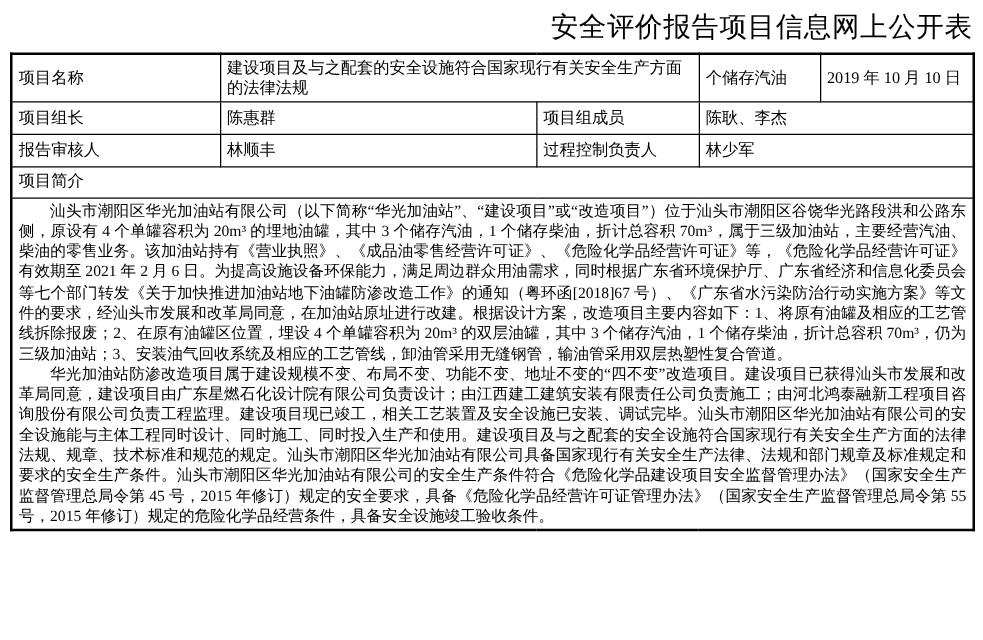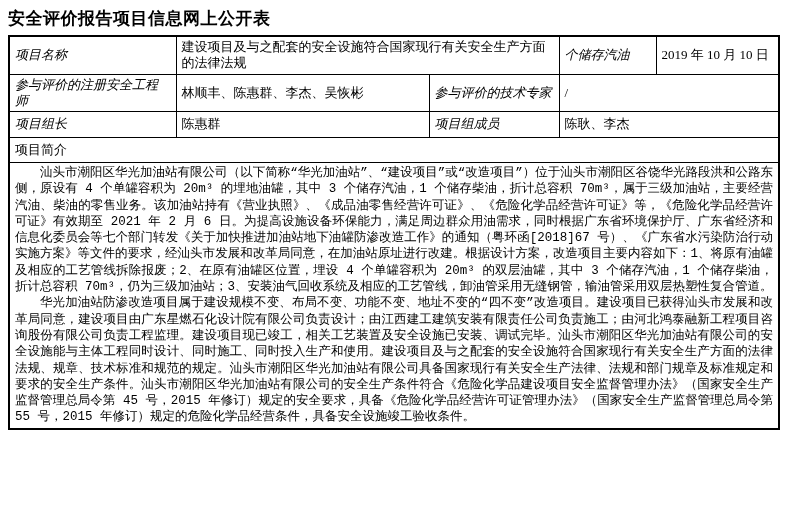--- a/index.html
+++ b/index.html
@@ -12,60 +12,59 @@
   .page {
     width: 786px;
     height: 512px;
     box-sizing: border-box;
     padding: 5px 8px 4px 8px;
     background: #ffffff;
     overflow: hidden;
   }
   .doc-title {
     margin: 2px 0 5px 0;
-    text-align: left;
-    font-size: 17px;
-    font-weight: bold;
+    text-align: right;
+    font-size: 22px;
+    font-weight: normal;
     letter-spacing: 0.5px;
   }
   table.doc-table {
     width: 770px;
     border-collapse: collapse;
     table-layout: fixed;
     border: 2px solid #000000;
   }
   table.doc-table td {
     border: 1px solid #000000;
     padding: 2px 5px;
     font-size: 13px;
     line-height: 1.25;
     vertical-align: middle;
     overflow: hidden;
     word-break: break-all;
   }
-  td.lbl  { text-align: left; font-style: italic; }
+  td.lbl  { text-align: left; }
   td.val  { text-align: left; }
   tr.row-tall td { height: 32px; }
   tr.row-std td  { height: 21px; }
   td.section {
     text-align: left;
     height: 20px;
   }
   td.summary {
     padding: 3px 6px 2px 6px;
     vertical-align: top;
   }
   td.summary p {
     margin: 0;
     text-indent: 2em;
     font-size: 12.5px;
     line-height: 16.3px;
     text-align: justify;
     word-break: break-all;
-    font-family: Liberation Mono, monospace;
   }
 </style>
 </head>
 <body>
 
 <div class="page">
 
   <h1 class="doc-title">安全评价报告项目信息网上公开表</h1>
 
   <table class="doc-table">
@@ -77,30 +76,30 @@
       <col style="width:123px">
     </colgroup>
     <tbody>
       <tr class="row-tall">
         <td class="lbl">项目名称</td>
         <td class="val" colspan="2">建设项目及与之配套的安全设施符合国家现行有关安全生产方面的法律法规</td>
         <td class="lbl">个储存汽油</td>
         <td class="val">2019 年 10 月 10 日</td>
       </tr>
       <tr class="row-std">
-        <td class="lbl">参与评价的注册安全工程师</td>
-        <td class="val">林顺丰、陈惠群、李杰、吴恢彬</td>
-        <td class="lbl">参与评价的技术专家</td>
-        <td class="val" colspan="2">/</td>
-      </tr>
-      <tr class="row-std">
         <td class="lbl">项目组长</td>
         <td class="val">陈惠群</td>
         <td class="lbl">项目组成员</td>
         <td class="val" colspan="2">陈耿、李杰</td>
+      </tr>
+      <tr class="row-std">
+        <td class="lbl">报告审核人</td>
+        <td class="val">林顺丰</td>
+        <td class="lbl">过程控制负责人</td>
+        <td class="val" colspan="2">林少军</td>
       </tr>
       <tr>
         <td class="section" colspan="5">项目简介</td>
       </tr>
       <tr>
         <td class="summary" colspan="5">
           <p>汕头市潮阳区华光加油站有限公司（以下简称“华光加油站”、“建设项目”或“改造项目”）位于汕头市潮阳区谷饶华光路段洪和公路东侧，原设有 4 个单罐容积为 20m³ 的埋地油罐，其中 3 个储存汽油，1 个储存柴油，折计总容积 70m³，属于三级加油站，主要经营汽油、柴油的零售业务。该加油站持有《营业执照》、《成品油零售经营许可证》、《危险化学品经营许可证》等，《危险化学品经营许可证》有效期至 2021 年 2 月 6 日。为提高设施设备环保能力，满足周边群众用油需求，同时根据广东省环境保护厅、广东省经济和信息化委员会等七个部门转发《关于加快推进加油站地下油罐防渗改造工作》的通知（粤环函[2018]67 号）、《广东省水污染防治行动实施方案》等文件的要求，经汕头市发展和改革局同意，在加油站原址进行改建。根据设计方案，改造项目主要内容如下：1、将原有油罐及相应的工艺管线拆除报废；2、在原有油罐区位置，埋设 4 个单罐容积为 20m³ 的双层油罐，其中 3 个储存汽油，1 个储存柴油，折计总容积 70m³，仍为三级加油站；3、安装油气回收系统及相应的工艺管线，卸油管采用无缝钢管，输油管采用双层热塑性复合管道。</p>
           <p>华光加油站防渗改造项目属于建设规模不变、布局不变、功能不变、地址不变的“四不变”改造项目。建设项目已获得汕头市发展和改革局同意，建设项目由广东星燃石化设计院有限公司负责设计；由江西建工建筑安装有限责任公司负责施工；由河北鸿泰融新工程项目咨询股份有限公司负责工程监理。建设项目现已竣工，相关工艺装置及安全设施已安装、调试完毕。汕头市潮阳区华光加油站有限公司的安全设施能与主体工程同时设计、同时施工、同时投入生产和使用。建设项目及与之配套的安全设施符合国家现行有关安全生产方面的法律法规、规章、技术标准和规范的规定。汕头市潮阳区华光加油站有限公司具备国家现行有关安全生产法律、法规和部门规章及标准规定和要求的安全生产条件。汕头市潮阳区华光加油站有限公司的安全生产条件符合《危险化学品建设项目安全监督管理办法》（国家安全生产监督管理总局令第 45 号，2015 年修订）规定的安全要求，具备《危险化学品经营许可证管理办法》（国家安全生产监督管理总局令第 55 号，2015 年修订）规定的危险化学品经营条件，具备安全设施竣工验收条件。</p>
         </td>
       </tr>

